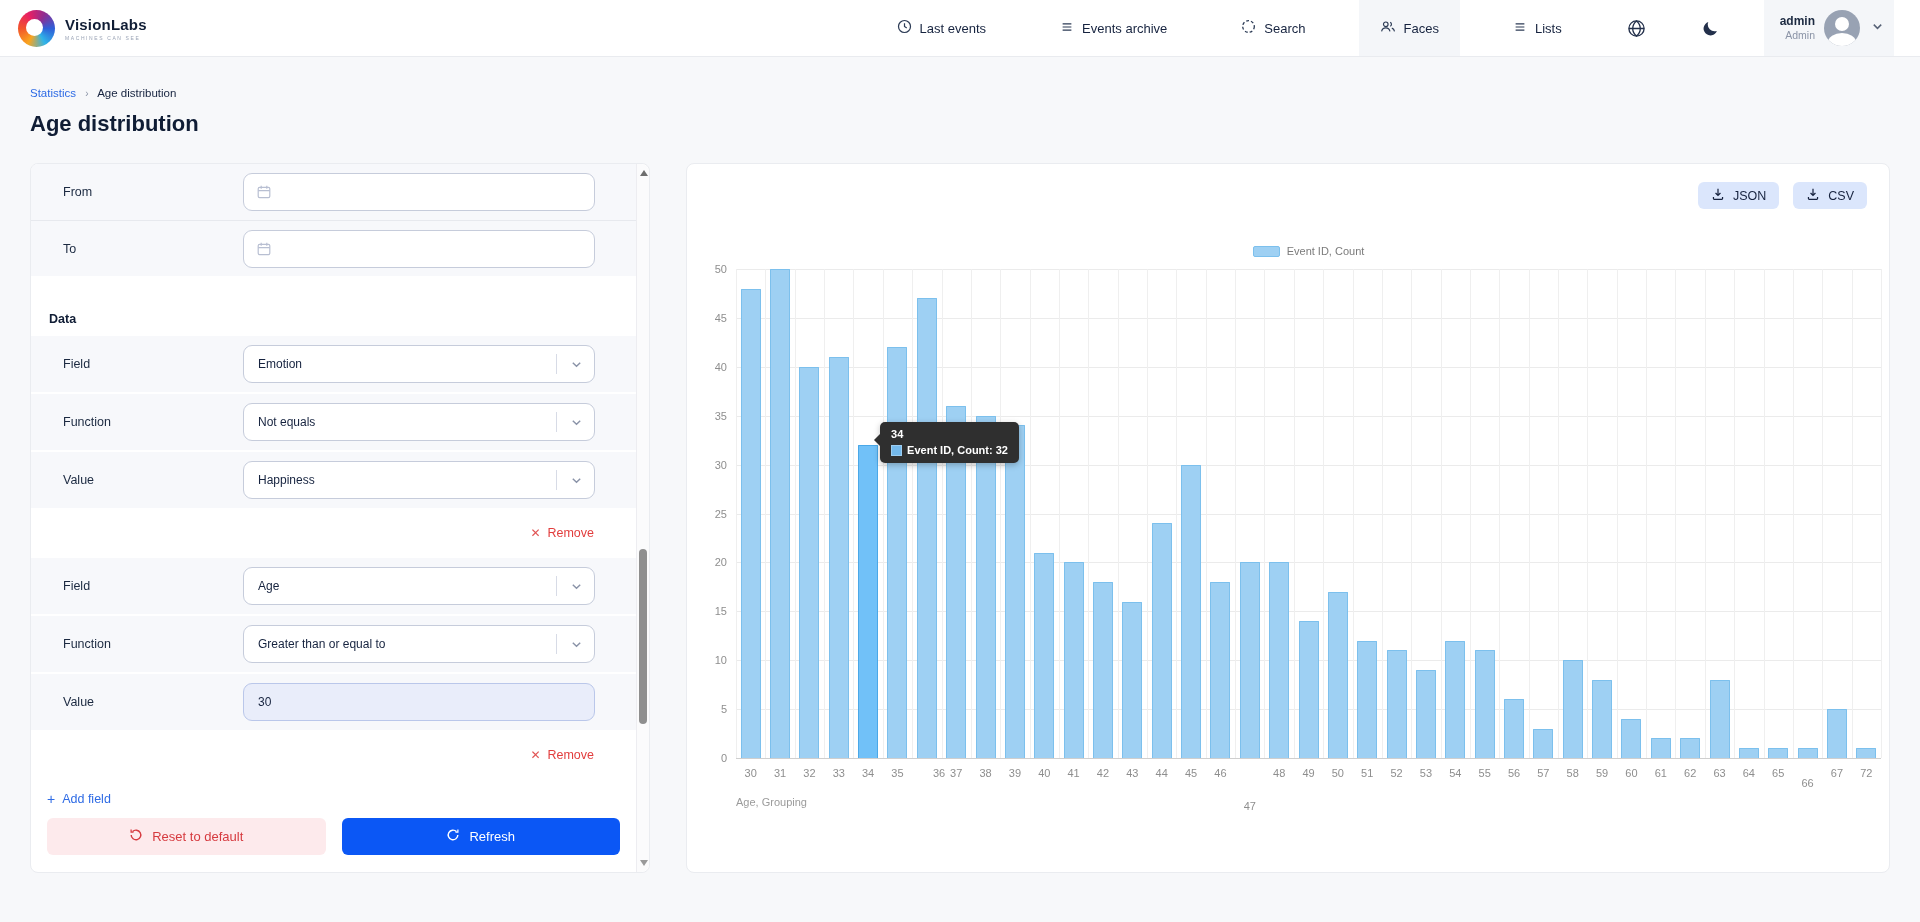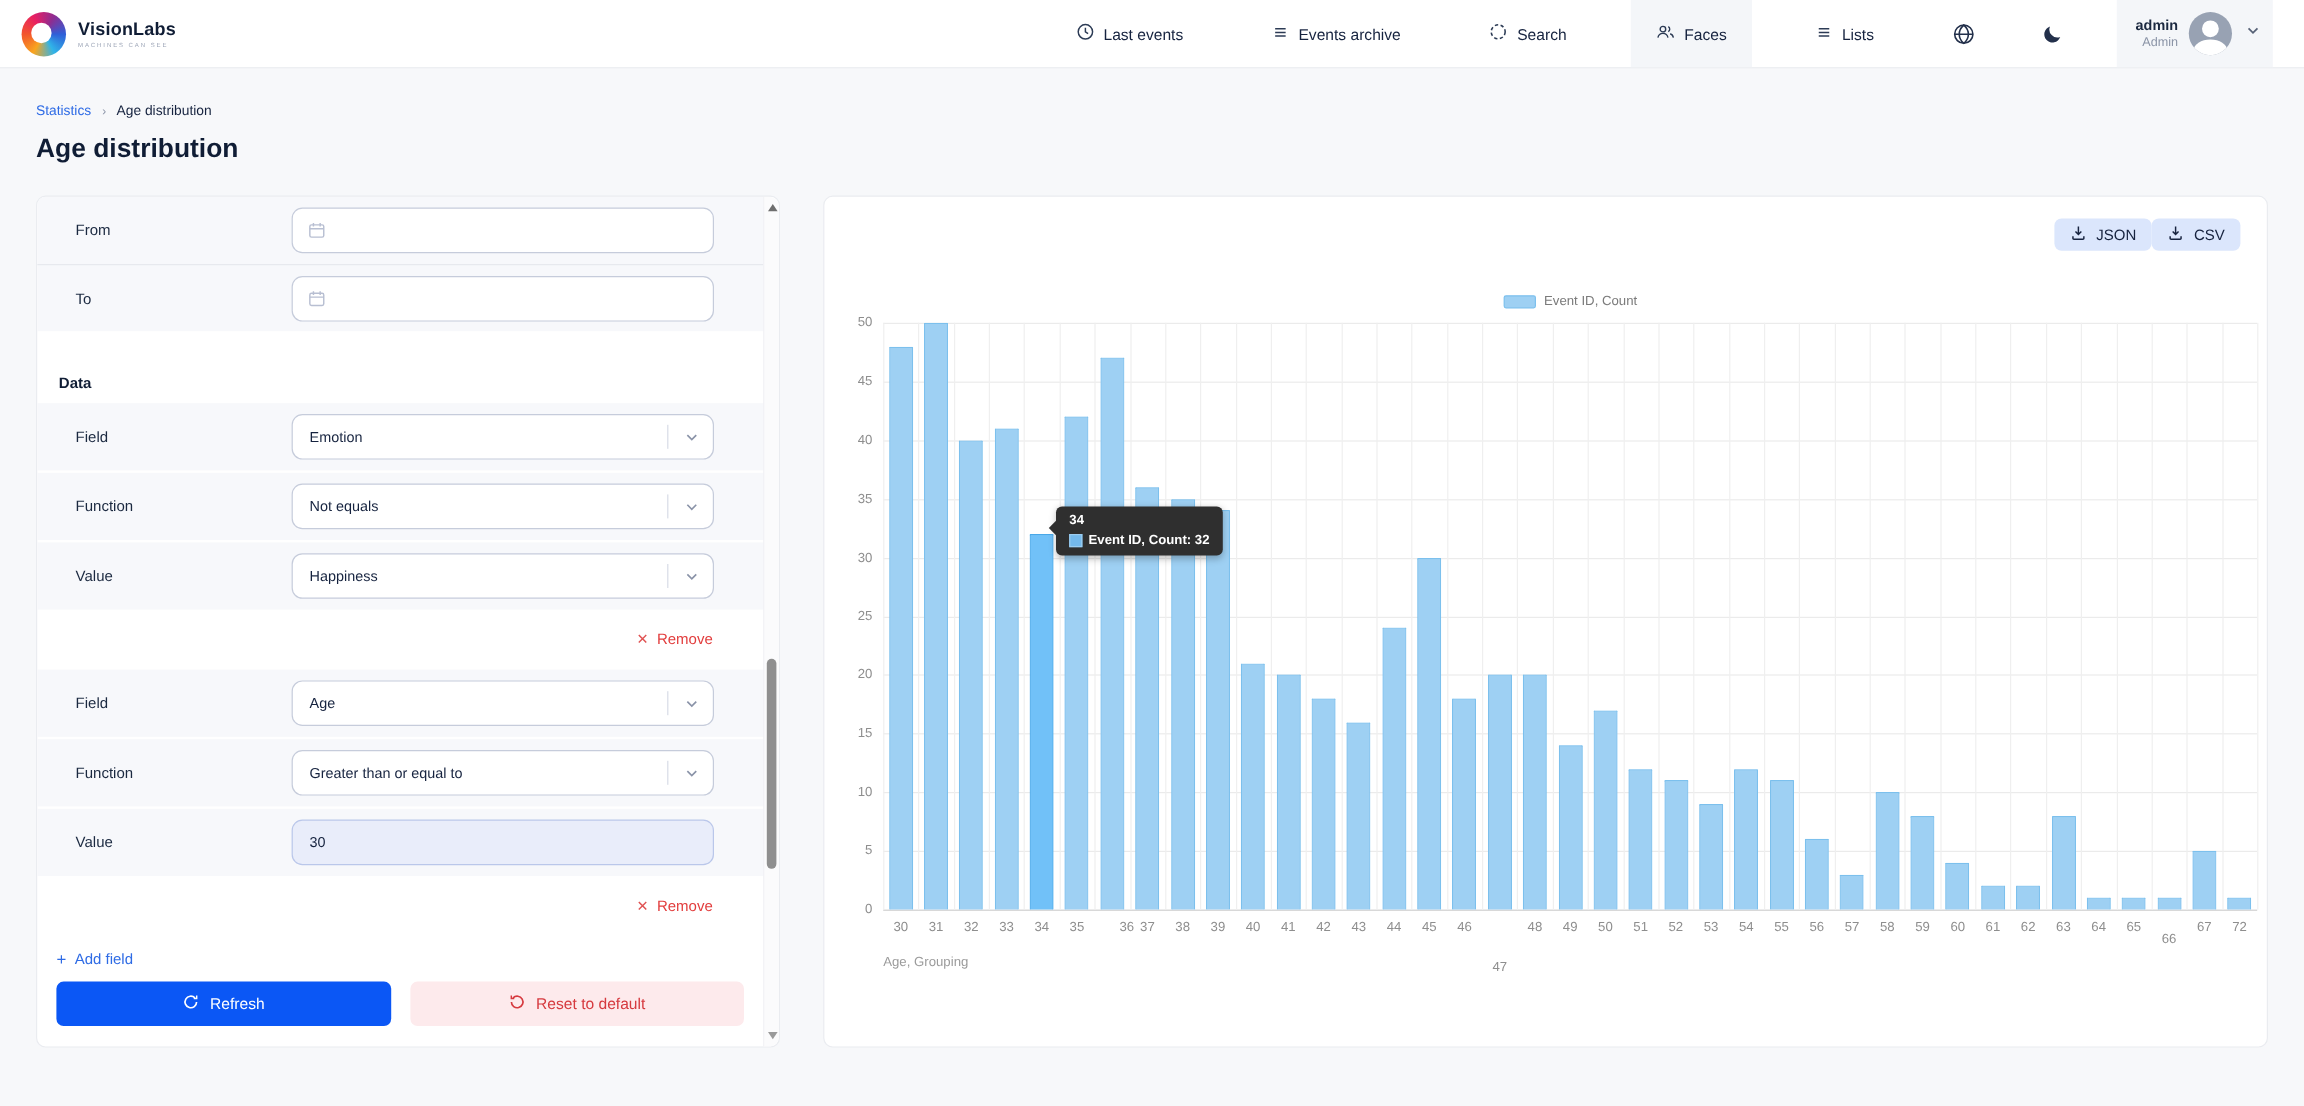--- a/index.html
+++ b/index.html
@@ -84,21 +84,21 @@
   .scrollbar { position:absolute; right:0; top:0; bottom:0; width:13px; background:#fbfbfc;
                border-left:1px solid #ededf1; border-radius:0 8px 8px 0; }
   .sb-up { position:absolute; top:6px; left:3px; width:0; height:0;
            border-left:4px solid transparent; border-right:4px solid transparent; border-bottom:6px solid #6e6e6e; }
   .sb-down { position:absolute; bottom:6px; left:3px; width:0; height:0;
            border-left:4px solid transparent; border-right:4px solid transparent; border-top:6px solid #9a9a9a; }
   .sb-thumb { position:absolute; left:2px; width:8px; top:385px; height:175px; background:#8f8f8f; border-radius:4px; }
 
   
   .chart-card { flex:1; height:710px; position:relative; }
-  .export-row { position:absolute; top:18px; right:22px; display:flex; gap:0; z-index:5; }
+  .export-row { position:absolute; top:18px; right:22px; display:flex; gap:14px; z-index:5; }
   .export-btn { background:#dbe6fc; color:#17233f; border:none; border-radius:6px; height:27px;
                 padding:0 13px; font-size:12.5px; display:flex; align-items:center; gap:8px; cursor:pointer;
                 font-family:"Liberation Sans",sans-serif; }
   .legend { position:absolute; top:81px; left:49px; width:1145px; display:flex; justify-content:center;
             align-items:center; gap:7px; font-size:11px; color:#7b7b7b; cursor:pointer; }
   .legend-swatch { width:27px; height:11px; background:#9ed0f3; border:1px solid #7cc0ed; border-radius:2px; }
 
   .plot { position:absolute; left:49px; top:105px; width:1145px; height:489px; }
   .gridline-h { position:absolute; left:0; width:100%; height:1px; background:#ebebeb; }
   .gridline-h.zero { background:#cfcfcf; }
@@ -315,37 +315,37 @@
       </div>
 
       <div class="addfield-row">
         <span class="addfield-link">
           <span class="addfield-plus">+</span>
           <span>Add field</span>
         </span>
       </div>
 
       <div class="btn-row">
+        <button class="btn btn-reset">
+          <span>
+            <svg width="14" height="14" viewBox="0 0 16 16" fill="none" stroke="currentColor" stroke-width="1.6">
+                <path d="M2.5 8a5.5 5.5 0 1 0 1.6-3.9"></path>
+                <path d="M2.4 1.8v2.8h2.8" stroke-width="1.4"></path>
+              </svg>
+          </span>
+          <span>Reset to default</span>
+        </button>
         <button class="btn btn-refresh">
           <span>
             <svg width="14" height="14" viewBox="0 0 16 16" fill="none" stroke="currentColor" stroke-width="1.6">
                 <path d="M13.5 8a5.5 5.5 0 1 1-1.6-3.9"></path>
                 <path d="M13.6 1.8v2.8h-2.8" stroke-width="1.4"></path>
               </svg>
           </span>
           <span>Refresh</span>
-        </button>
-        <button class="btn btn-reset">
-          <span>
-            <svg width="14" height="14" viewBox="0 0 16 16" fill="none" stroke="currentColor" stroke-width="1.6">
-                <path d="M2.5 8a5.5 5.5 0 1 0 1.6-3.9"></path>
-                <path d="M2.4 1.8v2.8h2.8" stroke-width="1.4"></path>
-              </svg>
-          </span>
-          <span>Reset to default</span>
         </button>
       </div>
 
       <div class="scrollbar">
         <div class="sb-up"></div>
         <div class="sb-thumb"></div>
         <div class="sb-down"></div>
       </div>
     </div>
 

